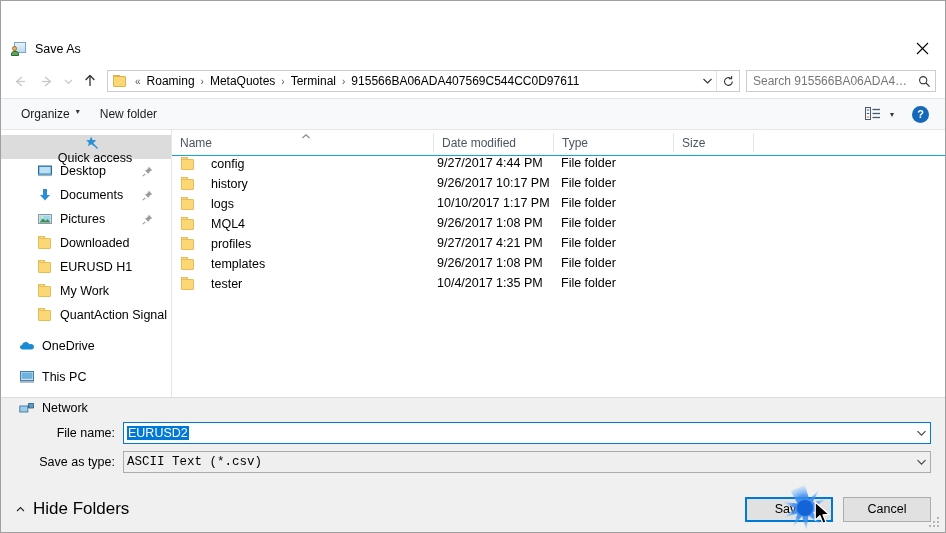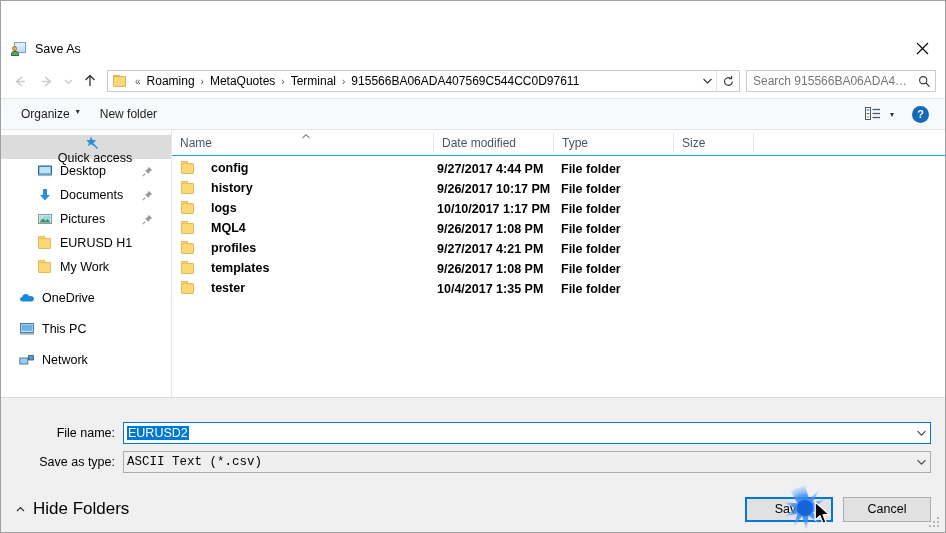--- a/index.html
+++ b/index.html
@@ -327,24 +327,23 @@
   .col.c-size { width: 80px; flex: none; }
   .sort-caret {
     position: absolute;
     left: 128px; top: -1px;
     width: 12px;
   }
   .rows { flex: 1; overflow: hidden; }
   .frow {
     height: 20px;
     display: flex;
-    align-items: flex-end;
+    align-items: flex-start;
     font-size: 12.5px;
     color: #000;
-    font-weight: bold;
   }
   .frow .cell { box-sizing: border-box; white-space: nowrap; overflow: hidden; }
   .frow .cell-name {
     width: 262px; flex: none;
     display: flex; align-items: center;
     padding-left: 8px;
   }
   .frow .cell-name .nm { margin-left: 8px; }
   .frow .cell-date { width: 127px; flex: none; padding-left: 3px; }
   .frow .cell-type { width: 120px; flex: none; }
@@ -636,37 +635,51 @@
         </div>
         <span class="nav-label">Pictures</span>
         <div class="pin">
           <svg width="11" height="11" viewBox="0 0 11 11">
             <path d="M6.8 0.8 L10.2 4.2 L8.4 4.9 L6.3 7.8 L3.2 4.7 L6.1 2.6 Z" fill="#9b9b9b"></path>
             <line x1="3.2" y1="7.8" x2="0.8" y2="10.2" stroke="#9b9b9b" stroke-width="1.2"></line>
           </svg>
         </div>
       </div>
 
-
       <div class="nav-item indent">
         <div class="nav-ico folder-ico">
             <div class="ff"></div>
             <div class="fb"></div>
           </div>
-        <span class="nav-label">EURUSD H1</span>
+        <span class="nav-label">Downloaded</span>
       </div>
 
       <div class="nav-item indent">
         <div class="nav-ico folder-ico">
             <div class="ff"></div>
             <div class="fb"></div>
           </div>
+        <span class="nav-label">EURUSD H1</span>
+      </div>
+
+      <div class="nav-item indent">
+        <div class="nav-ico folder-ico">
+            <div class="ff"></div>
+            <div class="fb"></div>
+          </div>
         <span class="nav-label">My Work</span>
       </div>
 
+      <div class="nav-item indent">
+        <div class="nav-ico folder-ico">
+            <div class="ff"></div>
+            <div class="fb"></div>
+          </div>
+        <span class="nav-label">QuantAction Signal</span>
+      </div>
 
       <div class="nav-item group">
         <div class="nav-ico">
           <svg width="16" height="16" viewBox="0 0 16 16">
             <path d="M4 11.5 C2.1 11.5 1 10.4 1 9.2 C1 8 2 7.1 3.2 7.1 C3.4 5.3 5 4 6.9 4 C8.5 4 9.9 5 10.5 6.4 C10.9 6.2 11.3 6.1 11.8 6.1 C13.5 6.1 15 7.3 15 9 C15 10.4 13.8 11.5 12.3 11.5 Z" fill="#1a8ad6"></path>
           </svg>
         </div>
         <span class="nav-label">OneDrive</span>
       </div>
 

